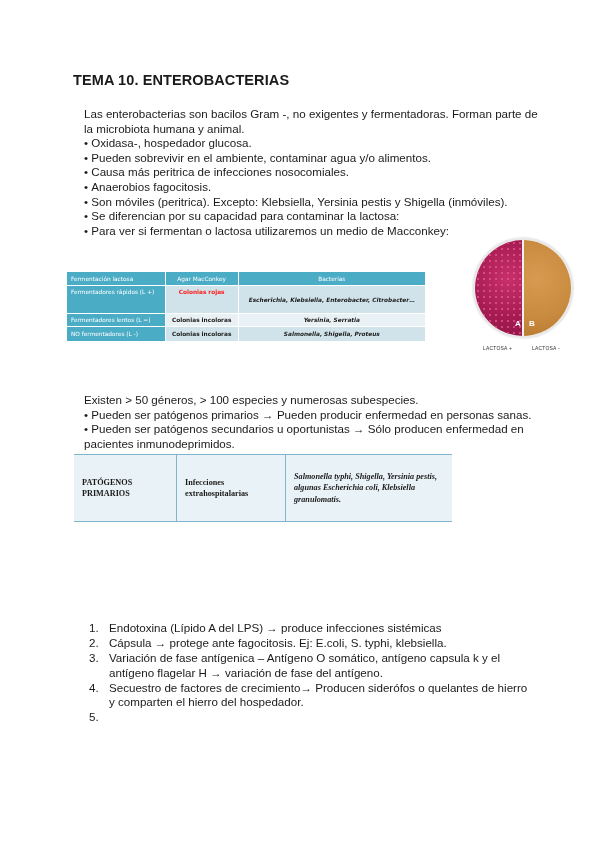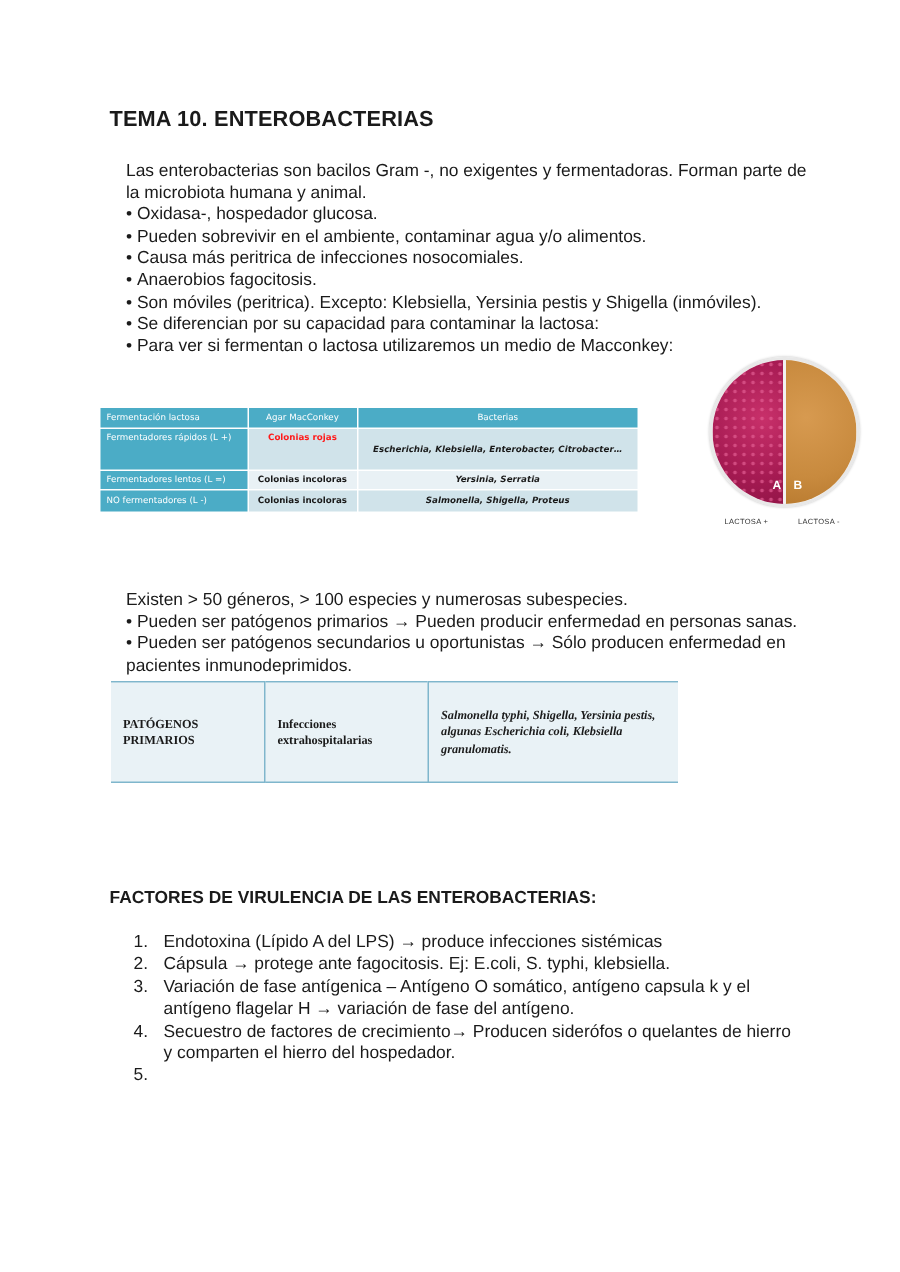--- a/index.html
+++ b/index.html
@@ -122,21 +122,20 @@
   <table class="path-table">
     <tbody>
         <tr class="r0">
       <td class="c0 bold">PATÓGENOS PRIMARIOS</td>
       <td class="c1 bold">Infecciones extrahospitalarias</td>
       <td class="bact">Salmonella typhi, Shigella, Yersinia pestis, algunas Escherichia coli,  Klebsiella granulomatis.</td>
     </tr>
   </tbody>
     </table>
 
-  <div class="section2">FACTORES DE VIRULENCIA DE LAS ENTEROBACTERIAS:</div>
 
   <ol class="olist">
     <li><span class="num">1.</span><span>Endotoxina (Lípido A del LPS) → produce infecciones sistémicas</span></li>
     <li><span class="num">2.</span><span>Cápsula → protege ante fagocitosis. Ej: E.coli, S. typhi, klebsiella.</span></li>
     <li><span class="num">3.</span><span>Variación de fase antígenica – Antígeno O somático, antígeno capsula k y el antígeno flagelar H → variación de fase del antígeno.</span></li>
     <li><span class="num">4.</span><span>Secuestro de factores de crecimiento→ Producen siderófos o quelantes de hierro y comparten el hierro del hospedador.</span></li>
     <li><span class="num">5.</span></li>
   </ol>
 
 </div>

